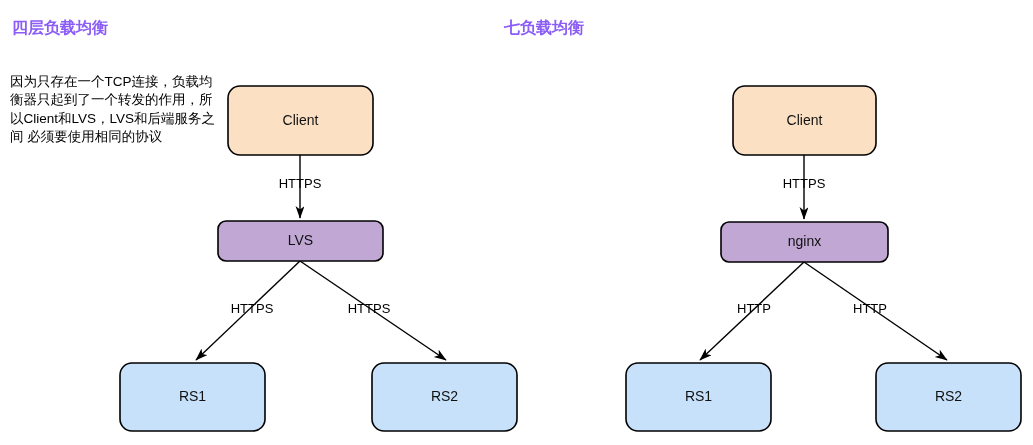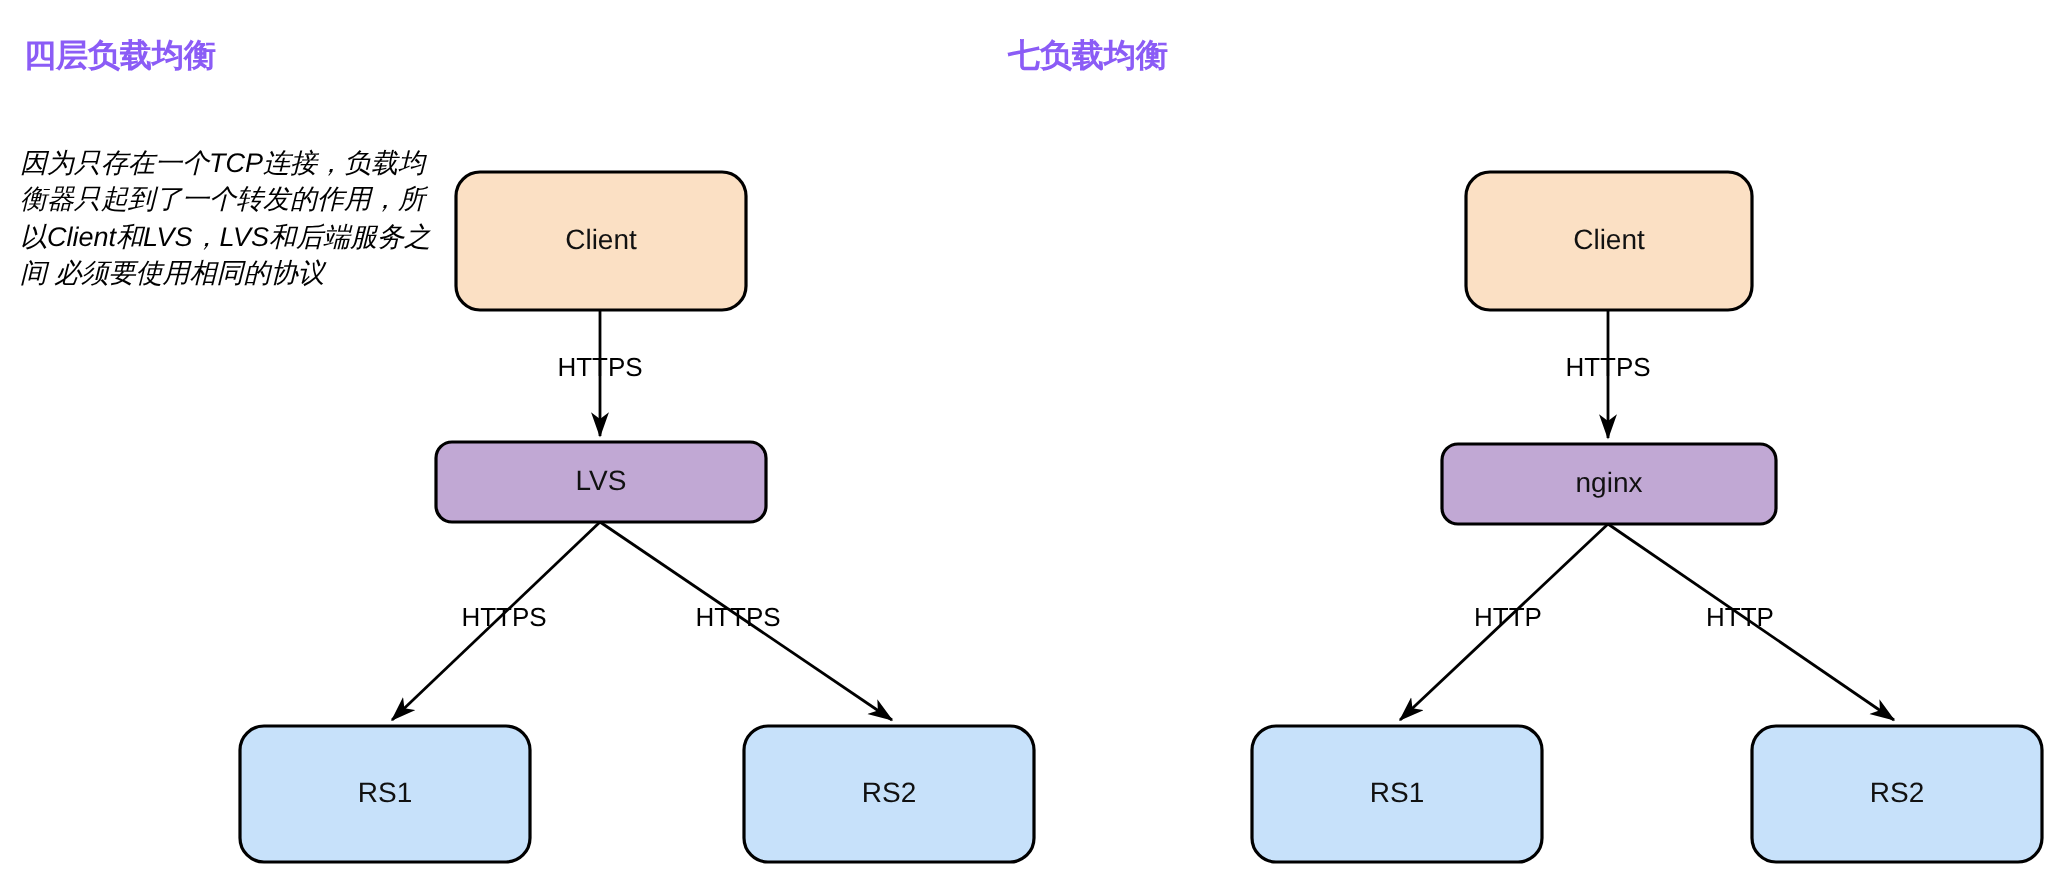--- a/index.html
+++ b/index.html
@@ -32,21 +32,20 @@
   }
   #panel-left .panel-title  { left: 12px; top: 18px; }
   #panel-right .panel-title { left: 9px;  top: 18px; }
 
   .panel-desc {
     position: absolute;
     font-size: 13.5px;
     line-height: 18.4px;
     color: #000000;
     white-space: pre-line;
-    font-style: italic;
   }
   #panel-left .panel-desc  { left: 10px; top: 73px;  width: 212px; }
   #panel-right .panel-desc { left: 8px;  top: 73px;  width: 215px; }
 
   svg.diagram {
     position: absolute;
     left: 0;
     top: 0;
     overflow: visible;
   }

